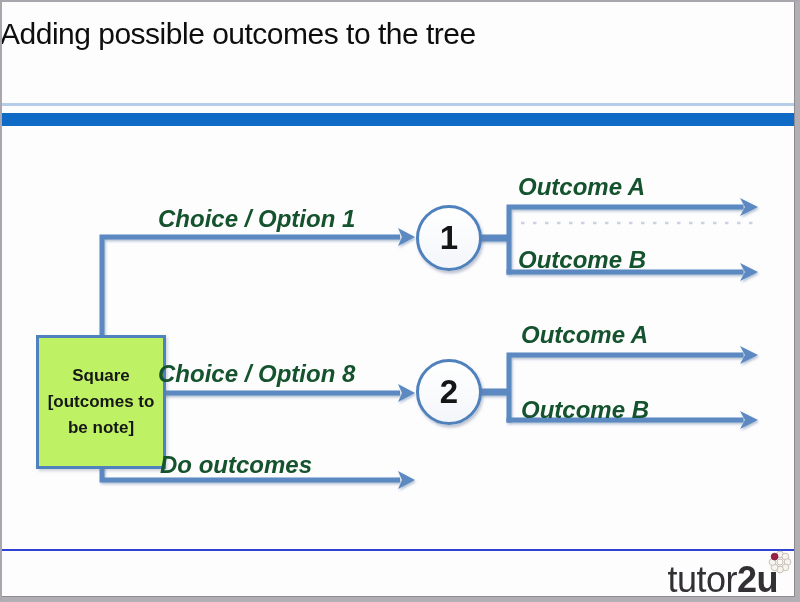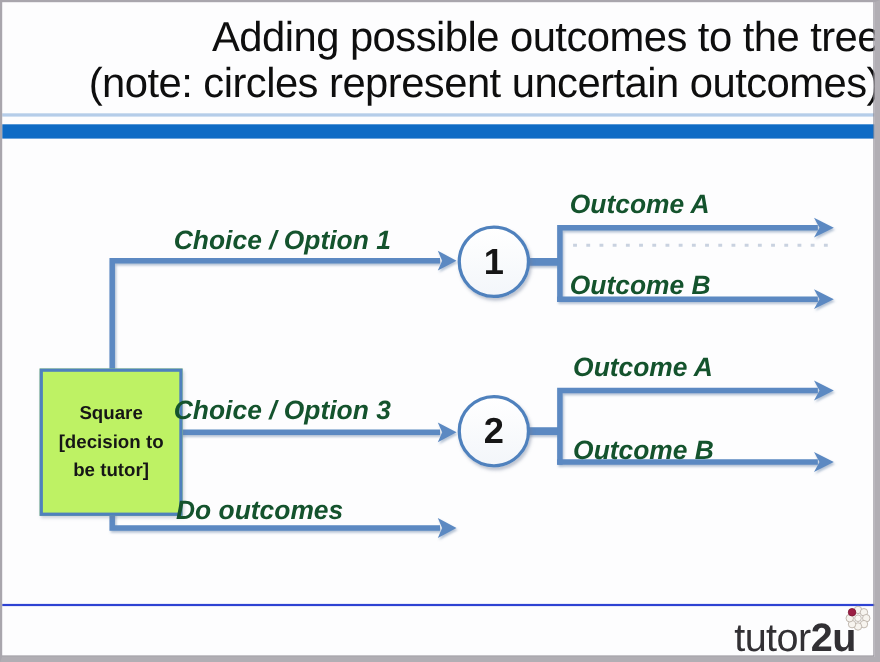--- a/index.html
+++ b/index.html
@@ -8,22 +8,22 @@
     background:#fdfdfe;
     font-family:"Liberation Sans",sans-serif;
   }
   .frame{
     position:absolute;inset:0;pointer-events:none;z-index:50;
     border-top:2px solid #a9a6ad;border-left:2px solid #a9a6ad;
     border-right:5px solid #b1aeb4;border-bottom:5px solid #b1aeb4;
     box-shadow:inset -1px -1px 0 #8d8a92;
   }
   .title{
-    position:absolute;top:13px;left:0;right:0;text-align:right;
-    font-size:38px;line-height:42px;color:#0e0e0e;letter-spacing:-0.5px;
+    position:absolute;top:13px;left:0;right:0;text-align:left;
+    font-size:30px;line-height:42px;color:#0e0e0e;letter-spacing:-0.5px;
   }
   .rule-light{
     position:absolute;top:103px;left:2px;right:5px;height:3px;background:#b5cde9;
   }
   .header-bar{
     position:absolute;top:113px;left:2px;right:5px;height:13px;background:#0f6bc5;
   }
   .diagram-svg{position:absolute;left:0;top:0;width:800px;height:602px;}
   .lbl{
     position:absolute;font-style:italic;font-weight:700;font-size:24px;
@@ -56,21 +56,20 @@
   }
   .logo .b1{font-weight:400;}
   .logo .b2{font-weight:700;}
   .logo .flower{position:absolute;top:-10px;right:-15px;width:26px;height:26px;}
 </style>
 </head>
 <body>
 
 <div class="title">
   <div>Adding possible outcomes to the tree</div>
-  <div>(note: circles represent uncertain outcomes)</div>
 </div>
 
 <div class="rule-light"></div>
 <div class="header-bar"></div>
 
 <svg class="diagram-svg" viewBox="0 0 800 602" xmlns="http://www.w3.org/2000/svg">
   <defs>
     <filter id="ds" x="-20%" y="-20%" width="140%" height="140%">
       <feDropShadow dx="1.2" dy="1.8" stdDeviation="1.1" flood-color="#6b86ab" flood-opacity="0.5"></feDropShadow>
     </filter>
@@ -92,33 +91,33 @@
     <path d="M398,471 L415,480 L398,489 L402,480 Z"></path>
     <path d="M740,198 L758,207 L740,216 L745,207 Z"></path>
     <path d="M740,263 L758,272 L740,281 L745,272 Z"></path>
     <path d="M740,346 L758,355 L740,364 L745,355 Z"></path>
     <path d="M740,411 L758,420 L740,429 L745,420 Z"></path>
   </g>
 </svg>
 
 <div class="square-node">
   <div>Square</div>
-  <div>[decision to</div>
-  <div>be tutor]</div>
+  <div>[outcomes to</div>
+  <div>be note]</div>
 </div>
 
 <div class="chance-node n1">
   <span>1</span>
 </div>
 <div class="chance-node n2">
   <span>2</span>
 </div>
 
 <div class="lbl centered" style="left:158px;top:205px;width:228px;">Choice / Option 1</div>
-<div class="lbl centered" style="left:158px;top:360px;width:228px;">Choice / Option 3</div>
+<div class="lbl centered" style="left:158px;top:360px;width:228px;">Choice / Option 8</div>
 <div class="lbl centered" style="left:160px;top:451px;width:170px;">Do outcomes</div>
 
 <div class="lbl" style="left:518px;top:173px;">Outcome A</div>
 <div class="lbl" style="left:518px;top:246px;">Outcome B</div>
 <div class="lbl" style="left:521px;top:321px;">Outcome A</div>
 <div class="lbl" style="left:521px;top:396px;">Outcome B</div>
 
 <div class="footer-rule"></div>
 
 <div class="logo">

